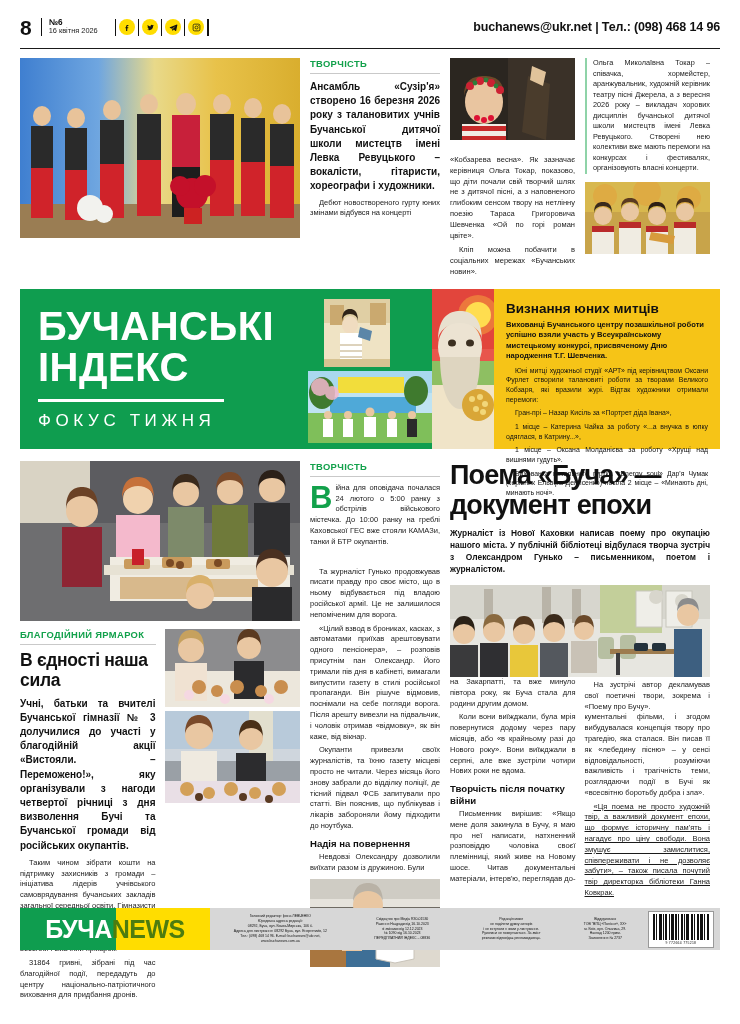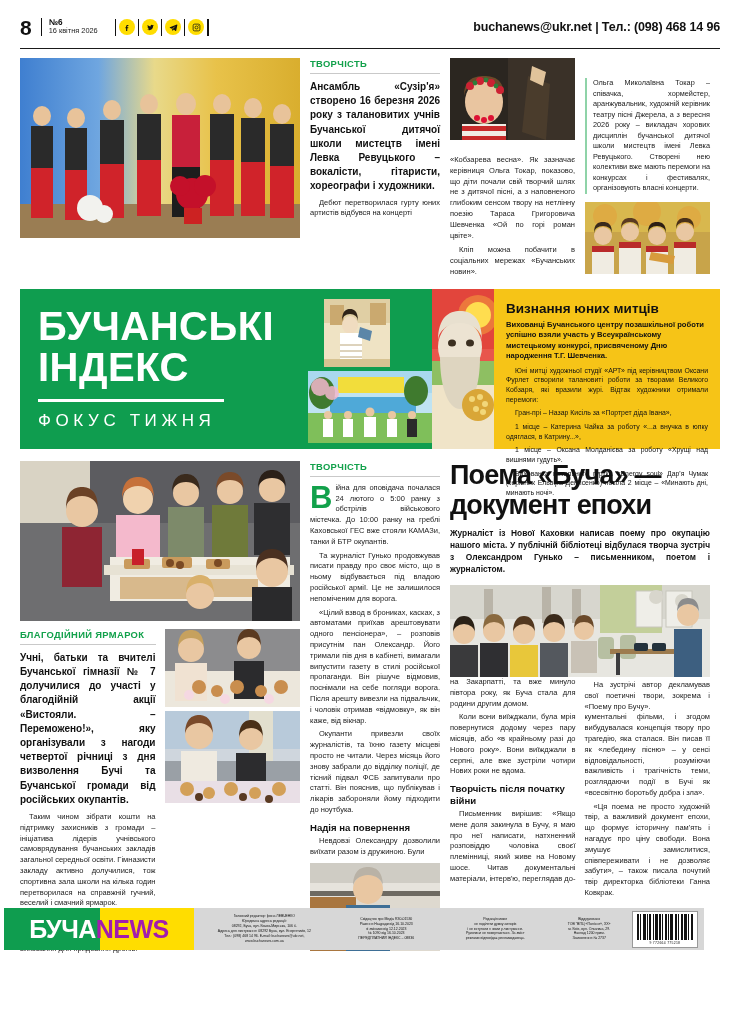--- a/index.html
+++ b/index.html
@@ -121,32 +121,32 @@
     font-size: 27px; font-weight: 700; line-height: 1.1;
     letter-spacing: -.8px; color: #111;
   }
   .dropcap::first-letter {
     float: left; font-size: 31px; line-height: .82; font-weight: 700;
     color: #12a14b; padding: 2px 3px 0 0;
   }
 
   
   .footer {
-    position: absolute; left: 4px; bottom: 74px;
+    position: absolute; left: 20px; bottom: 74px;
     width: 700px; height: 42px; display: flex; align-items: stretch;
   }
   .logo-box { width: 190px; position: relative; overflow: hidden; display: flex; }
   .logo-green { width: 96px; background: #0f9d4f; }
   .logo-yellow { flex: 1; background: #ffdd00; }
   .logo-text {
     position: absolute; inset: 0; display: flex; align-items: center;
     justify-content: center; font-size: 25px; font-weight: 700; letter-spacing: -.5px;
   }
   .logo-text .w1 { color: #fff; }
-  .logo-text .w2 { color: #a21caf; }
+  .logo-text .w2 { color: #4d7c0f; }
   .imprint {
     flex: 1; background: #d7d7d7; display: flex; align-items: center;
     padding: 3px 6px; gap: 6px;
   }
   .imp-col { font-size: 3.5px; line-height: 1.42; text-align: center; color: #111; }
   .imp-1 { width: 30%; } .imp-2 { width: 24%; }
   .imp-3 { width: 24%; } .imp-4 { width: 17%; }
   .barcode {
     width: 76px; background: #fff; border: .5px solid #999;
     display: flex; flex-direction: column; justify-content: center;
@@ -269,21 +269,21 @@
               <circle cx="84" cy="156" r="9"></circle>
             </g>
         </svg>
       </div>
     </div>
 
     <div class="col-b">
       <div class="kicker">ТВОРЧІСТЬ</div>
       <div class="kicker-rule"></div>
       <div class="lead">Ансамбль «Сузір'я» створено 16 березня 2026 року з талановитих учнів Бучанської дитячої школи мистецтв імені Левка Ревуцького – вокалісти, гітаристи, хореографи і художники.</div>
-      <div class="body-txt" style="margin-top:4px;">Дебют перетворилася гурту юних артистів відбувся на концерті</div>
+      <div class="body-txt" style="margin-top:4px;">Дебют новоствореного гурту юних змінами відбувся на концерті</div>
     </div>
 
     <div class="col-c">
       <div class="photo" style="width:125px;height:82px;">
         <svg width="125" height="82" viewBox="0 0 125 82" preserveAspectRatio="none">
           <rect width="125" height="82" fill="#2b2620"></rect>
           <rect x="58" width="67" height="82" fill="#3a3128"></rect>
           <g transform="translate(34,44)">
             <ellipse cx="0" cy="0" rx="19" ry="22" fill="#e9c5a0"></ellipse>
             <path d="M-20-6a20 14 0 0 1 40 0c0-16-9-20-20-20s-20 4-20 20z" fill="#6b4a2a"></path>
@@ -312,21 +312,21 @@
           <path d="M78 18 l22 8 -4 56 -24-8z" fill="#4a3c2c"></path>
           <path d="M82 8 l14 6 -3 14 -13-6z" fill="#e0c39b"></path>
         </svg>
       </div>
       <div class="body-txt noind" style="margin-top:15px;">«Кобзарева весна». Як зазначає керівниця Ольга Токар, показово, що діти почали свій творчий шлях не з дитячої пісні, а з наповненого глибоким сенсом твору на нетлінну поезію Тараса Григоровича Шевченка «Ой по горі роман цвіте».</div>
       <div class="body-txt" style="margin-top:4px;">Кліп можна побачити в соціальних мережах «Бучанських новин».</div>
     </div>
 
     <div class="col-d">
       <div style="border-left:2.4px solid #8fd3a8; padding-left:6px;">
-        <div class="body-txt noind" style="font-size:7.3px;margin-top:20px;">Ольга Миколаївна Токар – співачка, хормейстер, аранжувальник, художній керівник театру пісні Джерела, а з вересня 2026 року – викладач хорових дисциплін бучанської дитячої школи мистецтв імені Левка Ревуцького. Створені нею колективи вже мають перемоги на конкурсах і фестивалях, організовують власні концерти.</div>
+        <div class="body-txt noind" style="font-size:7.3px;">Ольга Миколаївна Токар – співачка, хормейстер, аранжувальник, художній керівник театру пісні Джерела, а з вересня 2026 року – викладач хорових дисциплін бучанської дитячої школи мистецтв імені Левка Ревуцького. Створені нею колективи вже мають перемоги на конкурсах і фестивалях, організовують власні концерти.</div>
       </div>
       <div class="photo" style="width:125px;height:72px;margin-top:8px;">
         <svg width="125" height="72" viewBox="0 0 125 72" preserveAspectRatio="none">
           <rect width="125" height="72" fill="#c8a44a"></rect>
           <path d="M0 0h125v30H0z" fill="#d8b84e"></path>
           <g fill="#e2a33c" opacity=".6">
               <circle cx="20" cy="14" r="12"></circle>
               <circle cx="62" cy="10" r="14"></circle>
               <circle cx="104" cy="16" r="12"></circle>
             </g>
@@ -527,21 +527,22 @@
               <path d="M-16-10a16 13 0 0 1 32 0c0-18-8-22-16-22s-16 4-16 22z" fill="#4a3020"></path>
               <path d="M-20 6h40v34h-40z" fill="#2a2a2c"></path>
             </g>
         </svg>
       </div>
 
       <div style="display:flex;gap:9px;margin-top:8px;">
         <div style="width:135.5px;">
           <div class="kicker">БЛАГОДІЙНИЙ ЯРМАРОК</div>
           <div class="kicker-rule"></div>
-          <div class="lead">Учні, батьки та вчителі Бучанської гімназії № 7 долучилися до участі у благодійній акції «Вистояли. – Переможено!», яку організували з нагоди четвертої річниці з дня визволення Бучі та Бучанської громади від російських окупантів.</div>
+          <div class="headline-sm">В єдності наша сила</div>
+          <div class="lead">Учні, батьки та вчителі Бучанської гімназії № 3 долучилися до участі у благодійній акції «Вистояли. – Переможено!», яку організували з нагоди четвертої річниці з дня визволення Бучі та Бучанської громади від російських окупантів.</div>
           <div class="body-txt" style="margin-top:5px;">Таким чином зібрати кошти на підтримку захисників з громади – ініціатива лідерів учнівського самоврядування бучанських закладів загальної середньої освіти. Гімназисти закладу активно долучилися, тож спортивна зала школи на кілька годин перетворилася на справжній гучний, веселий і смачний ярмарок.</div>
           <div class="body-txt" style="margin-top:3px;">31864 гривні, зібрані під час благодійної події, передадуть до центру національно-патріотичного виховання для придбання дронів.</div>
         </div>
         <div style="width:135.5px;">
           <div class="photo" style="width:135px;height:78px;">
             <svg width="135" height="78" viewBox="0 0 135 78" preserveAspectRatio="none">
               <rect width="135" height="78" fill="#8c8c8e"></rect>
               <rect y="42" width="135" height="36" fill="#ece7dc"></rect>
               <g transform="translate(26,30)">
                   <circle cy="-10" r="13" fill="#e9c7a2"></circle>
@@ -599,21 +600,21 @@
             </svg>
           </div>
         </div>
       </div>
     </div>
 
     <div class="m-mid">
       <div class="kicker">ТВОРЧІСТЬ</div>
       <div class="kicker-rule"></div>
       <div class="body-txt noind dropcap">Війна для оповідача почалася 24 лютого о 5:00 ранку з обстрілів військового містечка. До 10:00 ранку на греблі Каховської ГЕС вже стояли КАМАЗи, танки й БТР окупантів.</div>
-      <div class="body-txt" style="margin-top:3px;">Та журналіст Гунько продовжував писати правду про своє місто, що в ньому відбувається під владою російської армії. Це не залишилося непоміченим для ворога.</div>
+      <div class="body-txt" style="margin-top:19px;">Та журналіст Гунько продовжував писати правду про своє місто, що в ньому відбувається під владою російської армії. Це не залишилося непоміченим для ворога.</div>
       <div class="body-txt" style="margin-top:3px;">«Цілий взвод в брониках, касках, з автоматами приїхав арештовувати одного пенсіонера», – розповів присутнім пан Олександр. Його тримали пів дня в кабінеті, вимагали випустити газету в стилі російської пропаганди. Він рішуче відмовив, поснімали на себе погляди ворога. Після арешту вивезли на підвальчик, і чоловік отримав «відмовку», як він каже, від вікнар.</div>
       <div class="body-txt" style="margin-top:3px;">Окупанти привезли своїх журналістів, та їхню газету місцеві просто не читали. Через місяць його знову забрали до відділку поліції, де тісний підвал ФСБ запитували про статті. Він пояснив, що публікував і лікарів забороняли йому підходити до ноутбука.</div>
       <div class="subhead">Надія на повернення</div>
       <div class="body-txt">Невдовзі Олександру дозволили виїхати разом із дружиною. Були</div>
       <div class="photo" style="width:130px;height:88px;margin-top:5px;">
         <svg width="130" height="88" viewBox="0 0 130 88" preserveAspectRatio="none">
           <rect width="130" height="88" fill="#e6e3dc"></rect>
           <rect y="0" width="130" height="20" fill="#cfccc4"></rect>
           <rect x="0" y="34" width="46" height="54" fill="#a9763f"></rect>
           <rect x="46" y="30" width="84" height="58" fill="#ded9cf"></rect>
@@ -702,21 +703,21 @@
       <div class="m-right-cols" style="">
         <div>
           <div class="body-txt noind">на Закарпатті, та вже минуло півтора року, як Буча стала для родини другим домом.</div>
           <div class="body-txt" style="margin-top:3px;">Коли вони виїжджали, була мрія повернутися додому через пару місяців, або «в крайньому разі до Нового року». Вони виїжджали в серпні, але вже зустріли чотири Нових роки не вдома.</div>
           <div class="subhead">Творчість після початку війни</div>
           <div class="body-txt">Письменник вирішив: «Якщо мене доля закинула в Бучу, я маю про неї написати, натхненний розповіддю чоловіка своєї племінниці, який живе на Новому шосе. Читав документальні матеріали, інтерв'ю, переглядав до-</div>
         </div>
         <div>
           <div class="body-txt" style="margin-top:3px;">На зустрічі автор декламував свої поетичні твори, зокрема і «Поему про Бучу».</div>
           <div class="body-txt noind">кументальні фільми, і згодом вибудувалася концепція твору про трагедію, яка сталася. Він писав її як «лебедину пісню» – у сенсі відповідальності, розуміючи важливість і трагічність теми, розглядаючи події в Бучі як «всесвітню боротьбу добра і зла».</div>
-          <div class="body-txt" style="margin-top:3px;">«Ця поема не просто художній твір, а важливий документ епохи, що формує історичну пам'ять і нагадує про ціну свободи. Вона змушує замислитися, співпереживати і не дозволяє забути», – також писала почутий твір директорка бібліотеки Ганна Ковкрак.</div>
+          <div class="body-txt" style="margin-top:3px;text-decoration:underline;">«Ця поема не просто художній твір, а важливий документ епохи, що формує історичну пам'ять і нагадує про ціну свободи. Вона змушує замислитися, співпереживати і не дозволяє забути», – також писала почутий твір директорка бібліотеки Ганна Ковкрак.</div>
         </div>
       </div>
     </div>
   </div>
 
   <div class="footer">
     <div class="logo-box">
       <div class="logo-green"></div>
       <div class="logo-yellow"></div>
       <div class="logo-text">

